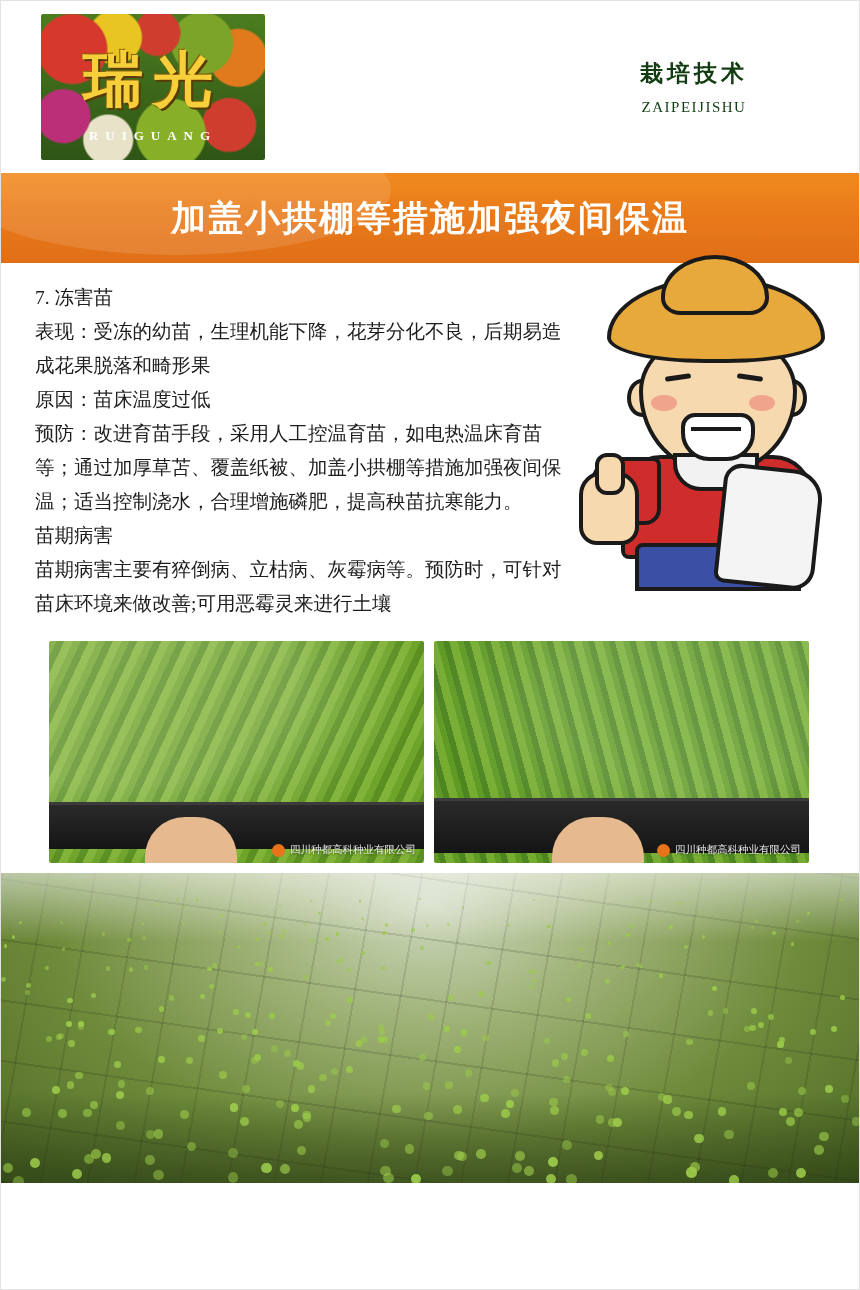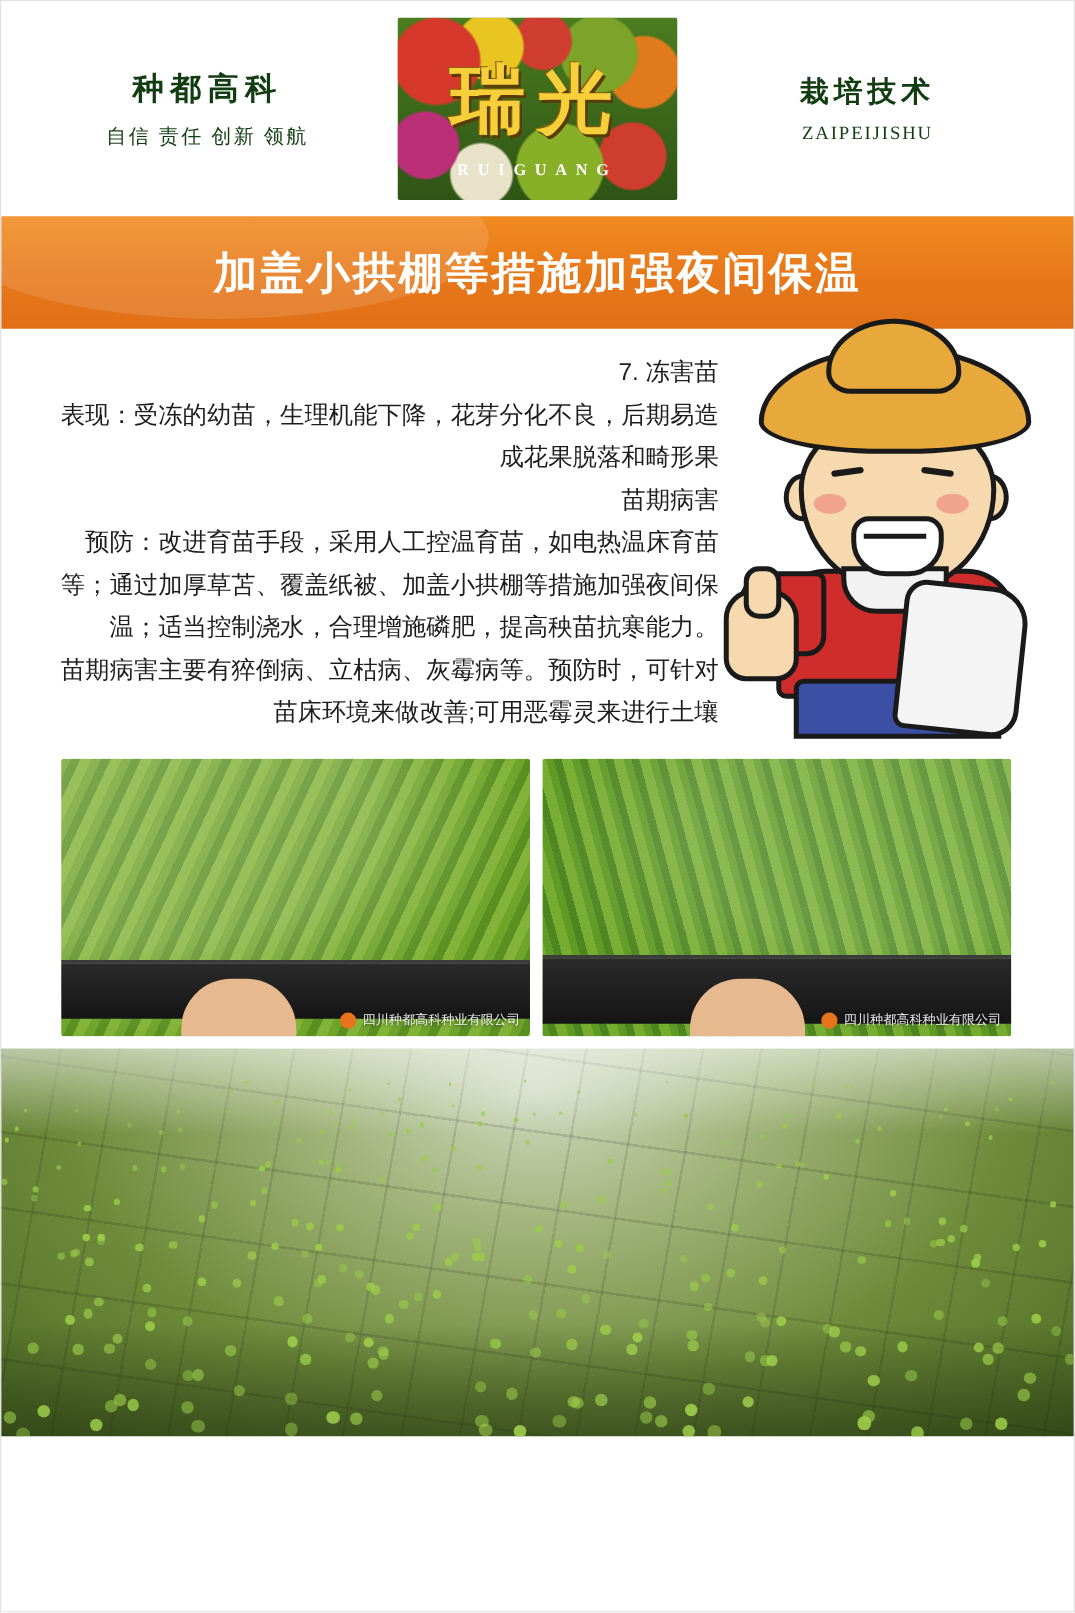--- a/index.html
+++ b/index.html
@@ -149,25 +149,24 @@
   }
 
   
   .content {
     position: relative;
     padding: 18px 22px 6px 34px;
     box-sizing: border-box;
   }
   .text-col {
     position: relative;
-    font-family: Liberation Sans, sans-serif;
+    font-family: Liberation Serif, serif;
     font-size: 19.5px;
     line-height: 34px;
     color: #1d1d1d;
-    text-align: right;
   }
   .text-col p {
     margin: 0;
   }
   .narrow {
     width: 540px;
   }
   .full {
     width: 100%;
   }
@@ -444,24 +443,20 @@
     background: linear-gradient(180deg, rgba(40,58,20,0) 0%, rgba(30,45,14,.55) 100%);
   }
 </style>
 </head>
 <body>
 
 <div class="page">
 
   <div class="header">
 
-    <div class="brand-left">
-      <div class="cn">种都高科</div>
-      <div class="slogan">自信 责任 创新 领航</div>
-    </div>
 
     <div class="logo-block">
       <div class="cn-logo">瑞光</div>
       <div class="en-logo">RUIGUANG</div>
     </div>
 
     <div class="brand-right">
       <div class="cn">栽培技术</div>
       <div class="en">ZAIPEIJISHU</div>
     </div>
@@ -488,22 +483,23 @@
       <div class="f-cheek right"></div>
       <div class="f-mouth"></div>
       <div class="f-collar"></div>
       <div class="f-towel"></div>
       <div class="f-thumb"></div>
     </div>
 
     <div class="text-col narrow">
       <p>7. 冻害苗</p>
       <p>表现：受冻的幼苗，生理机能下降，花芽分化不良，后期易造成花果脱落和畸形果</p>
+      <p>原因：苗床温度过低</p>
+      <p>预防：改进育苗手段，采用人工控温育苗，如电热温床育苗等；通过加厚草苫、覆盖纸被、加盖小拱棚等措施加强夜间保温；适当控制浇水，合理增施磷肥，提高秧苗抗寒能力。</p>
       <p>苗期病害</p>
-      <p>预防：改进育苗手段，采用人工控温育苗，如电热温床育苗等；通过加厚草苫、覆盖纸被、加盖小拱棚等措施加强夜间保温；适当控制浇水，合理增施磷肥，提高秧苗抗寒能力。</p>
       <p>苗期病害主要有猝倒病、立枯病、灰霉病等。预防时，可针对苗床环境来做改善;可用恶霉灵来进行土壤</p>
     </div>
 
   </div>
 
   <div class="photo-row">
 
     <div class="photo photo-a">
       <div class="tray"></div>
       <div class="hand"></div>

